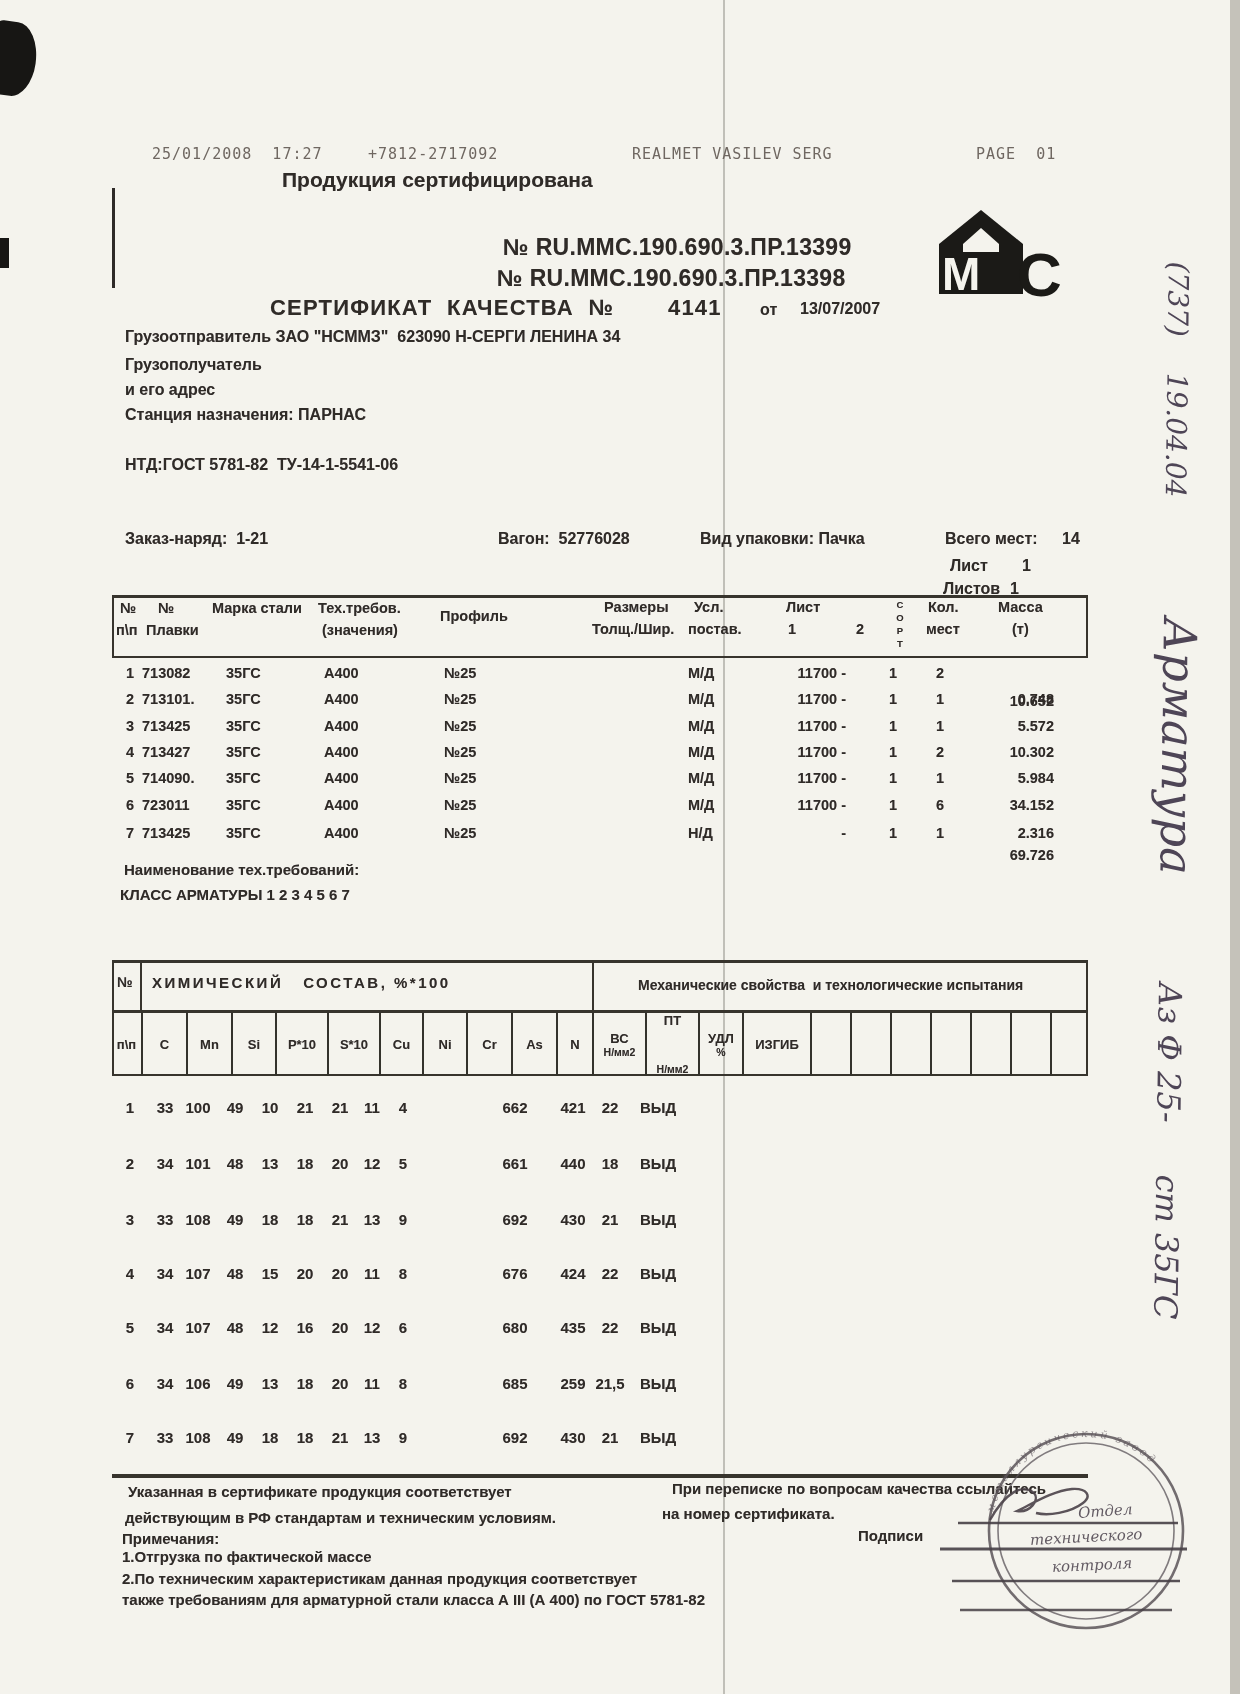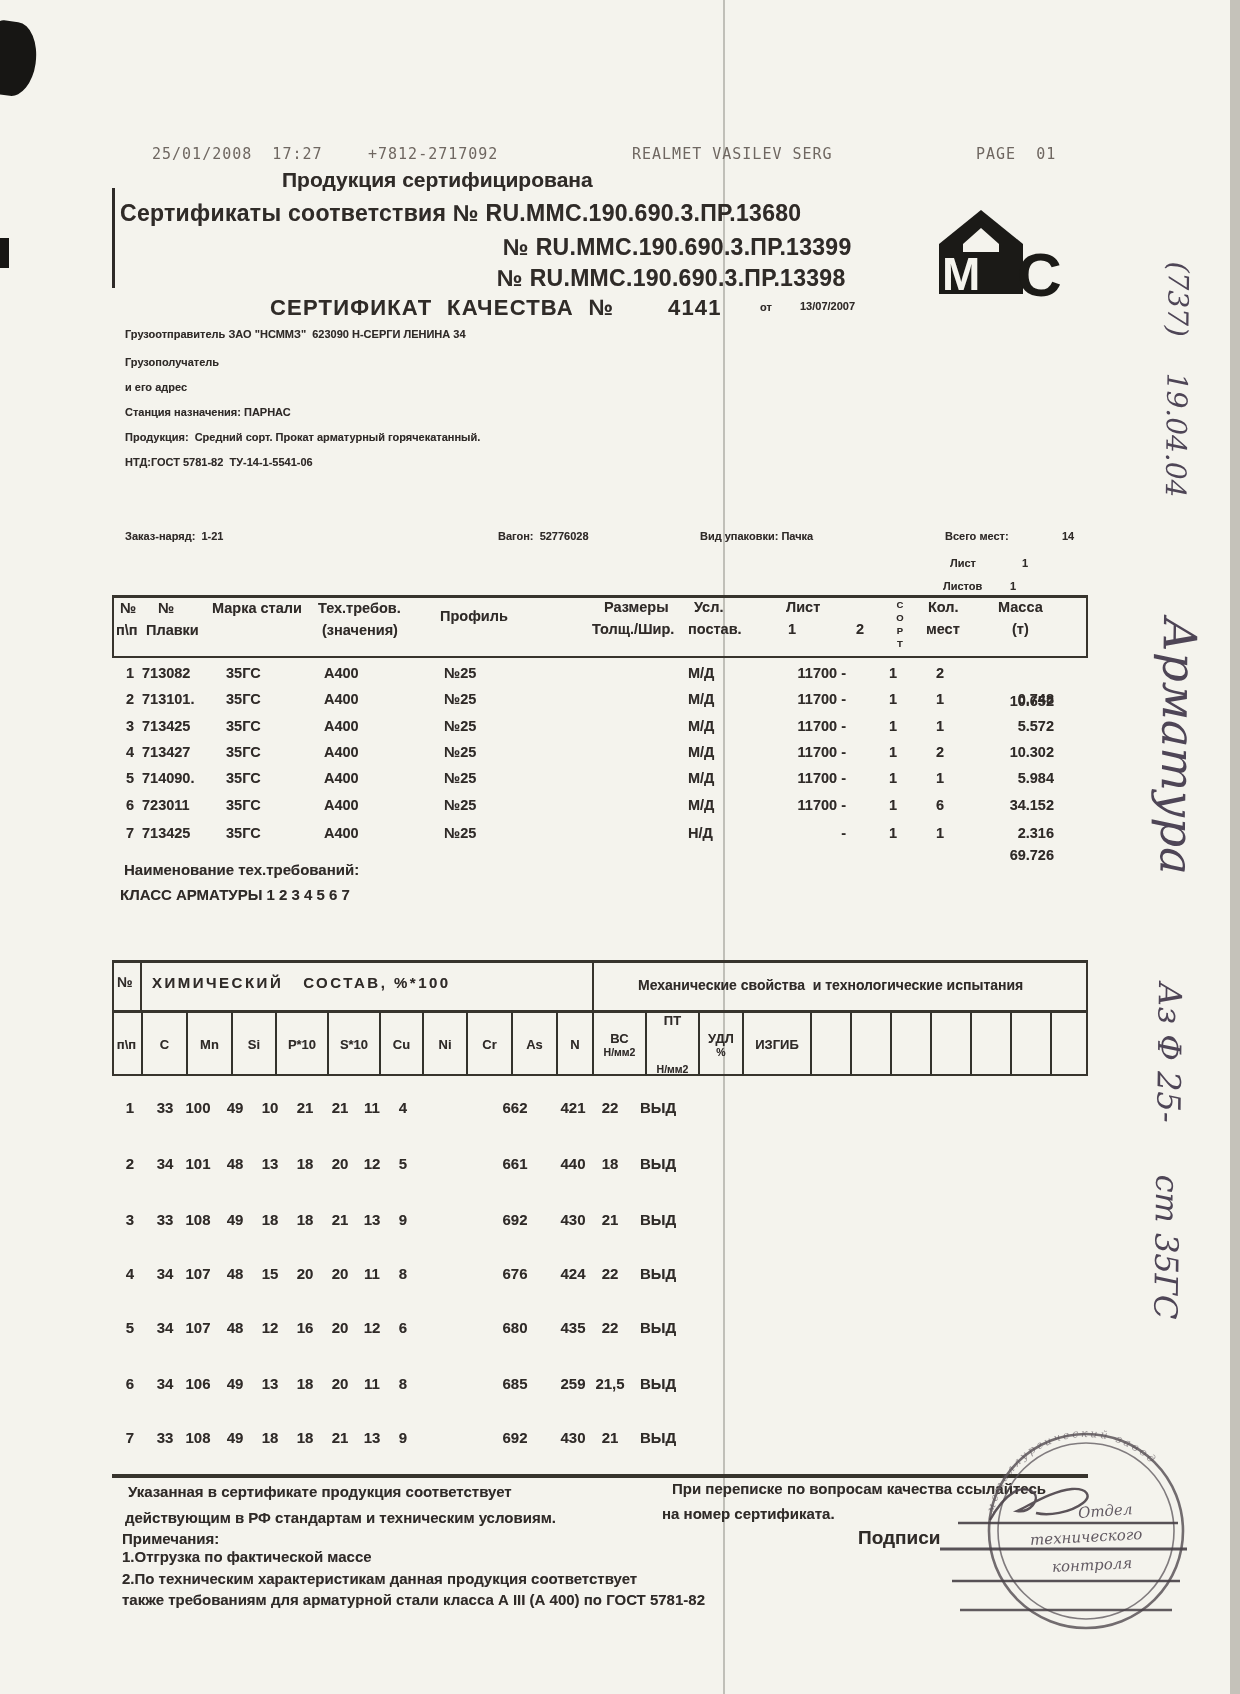--- a/index.html
+++ b/index.html
@@ -5,21 +5,21 @@
   html,body{margin:0;padding:0;background:#e8e7e1;}
   .page{position:relative;width:1240px;height:1694px;background:#f4f3ed;overflow:hidden;
         font-family:"Liberation Sans",sans-serif;}
   .t{position:absolute;white-space:pre;color:#2f2b27;line-height:1.1;
      text-shadow:0 0 .5px rgba(70,50,80,.35);}.w6{font-weight:600}
   .fax{font-family:"DejaVu Sans Mono",monospace;color:#6f6761;font-size:15px;
        letter-spacing:1px;text-shadow:none;}
   .big{font-size:23px;font-weight:700;letter-spacing:.3px}
   .t1{font-size:21px;font-weight:700}
   .ct{font-size:22px;font-weight:700;letter-spacing:1.2px}
-  .d{font-size:11px;font-weight:700}
+  .d{font-size:16px;font-weight:700}
   .h{font-size:14.5px;font-weight:700}
   .cell{font-size:14.5px;font-weight:600}
   .chcell{font-size:15px;font-weight:600}
   .box{position:absolute;border:2.5px solid #37342d;border-top-width:3.5px;box-sizing:border-box;}
   .hline{position:absolute;background:#37342d;}
   .vline{position:absolute;background:#37342d;}
   .sort{writing-mode:vertical-rl;text-orientation:upright;font-size:9.5px;font-weight:700;
         letter-spacing:2px;line-height:1;}
   .ct-hcell{position:absolute;box-sizing:border-box;display:flex;flex-direction:column;
             align-items:center;justify-content:center;font-size:13px;font-weight:700;
@@ -42,41 +42,39 @@
   <div class="artifact" style="left:112px;top:188px;width:3px;height:100px;background:#2e2a28;"></div>
   <div style="position:absolute;left:723px;top:0;width:2px;height:1694px;background:rgba(150,148,140,.55);"></div>
   <div style="position:absolute;right:0;top:0;width:10px;height:1694px;background:rgba(140,135,125,.45);"></div>
 
   <span class="t fax" style="left:152px;top:146px;">25/01/2008  17:27</span>
   <span class="t fax" style="left:368px;top:146px;">+7812-2717092</span>
   <span class="t fax" style="left:632px;top:146px;">REALMET VASILEV SERG</span>
   <span class="t fax" style="left:976px;top:146px;">PAGE  01</span>
 
   <span class="t t1" style="left:282px;top:168px;">Продукция сертифицирована</span>
-  <span class="t big" style="left:120px;top:201px;">Сертификаты соответствия № RU.ММС.190.690.3.ПР.13680</span>
   <span class="t big" style="left:503px;top:235px;">№ RU.ММС.190.690.3.ПР.13399</span>
   <span class="t big" style="left:497px;top:266px;">№ RU.ММС.190.690.3.ПР.13398</span>
 
   <svg width="132" height="98" viewBox="0 0 132 98" style="position:absolute;left:933px;top:202px;">
     <polygon points="6,42 48,8 90,42 90,92 6,92" fill="#1b1a17"></polygon>
     <polygon points="30,42 48,26 66,42 66,50 30,50" fill="#f4f3ed"></polygon>
     <text x="9" y="88" font-size="46" font-weight="bold" fill="#f4f3ed" font-family="Liberation Sans,sans-serif">М</text>
     <text x="84" y="94" font-size="62" font-weight="bold" fill="#1b1a17" font-family="Liberation Sans,sans-serif">С</text>
   </svg>
 
   <span class="t ct" style="left:270px;top:296px;">СЕРТИФИКАТ  КАЧЕСТВА  №</span>
   <span class="t ct" style="left:668px;top:296px;">4141</span>
   <span class="t d" style="left:760px;top:301px;">от</span>
   <span class="t d" style="left:800px;top:300px;">13/07/2007</span>
 
   <span class="t d" style="left:125px;top:328px;">Грузоотправитель ЗАО "НСММЗ"  623090 Н-СЕРГИ ЛЕНИНА 34</span>
   <span class="t d" style="left:125px;top:356px;">Грузополучатель</span>
   <span class="t d" style="left:125px;top:381px;">и его адрес</span>
   <span class="t d" style="left:125px;top:406px;">Станция назначения: ПАРНАС</span>
-  <span class="t d" style="left:125px;top:431px;">Продукция:  Средний сорт. Прокат арматурный горячекатанный.</span>
   <span class="t d" style="left:125px;top:456px;">НТД:ГОСТ 5781-82  ТУ-14-1-5541-06</span>
 
   <span class="t d" style="left:125px;top:530px;">Заказ-наряд:  1-21</span>
   <span class="t d" style="left:498px;top:530px;">Вагон:  52776028</span>
   <span class="t d" style="left:700px;top:530px;">Вид упаковки: Пачка</span>
   <span class="t d" style="left:945px;top:530px;">Всего мест:</span>
   <span class="t d" style="left:1062px;top:530px;">14</span>
 
   <span class="t d" style="left:950px;top:557px;">Лист</span>
   <span class="t d" style="left:1022px;top:557px;">1</span>
@@ -347,21 +345,21 @@
       <span class="t w6" style="left: 125px; top: 1510px; font-size: 15px;">действующим в РФ стандартам и техническим условиям.</span>
       <span class="t w6" style="left: 122px; top: 1531px; font-size: 15px;">Примечания:</span>
       <span class="t w6" style="left: 122px; top: 1549px; font-size: 15px;">1.Отгрузка по фактической массе</span>
       <span class="t w6" style="left: 122px; top: 1571px; font-size: 15px;">2.По техническим характеристикам данная продукция соответствует</span>
       <span class="t w6" style="left: 122px; top: 1592px; font-size: 15px;">также требованиям для арматурной стали класса А III (А 400) по ГОСТ 5781-82</span>
     </div>
   <div id="footer-right">
       <span class="t w6" style="left: 672px; top: 1481px; font-size: 15px;">При переписке по вопросам качества ссылайтесь</span>
       <span class="t w6" style="left: 662px; top: 1506px; font-size: 15px;">на номер сертификата.</span>
     </div>
-  <span class="t d" style="left:858px;top:1528px;font-size:19px;">Подписи</span>
+  <span class="t d" style="left:858px;top:1528px;font-size:15px;">Подписи</span>
 
   <svg width="280" height="220" viewBox="0 0 280 220" style="position:absolute;left:920px;top:1425px;">
     <defs>
         <path id="ringpath" d="M 72,106 A 94,94 0 0 1 260,106"></path>
       </defs>
     <circle cx="166" cy="106" r="97" fill="none" stroke="#5a5358" stroke-width="2.6" opacity=".85"></circle>
     <circle cx="166" cy="106" r="88" fill="none" stroke="#5a5358" stroke-width="1.6" opacity=".75"></circle>
     <text font-size="11" letter-spacing="2.5" fill="#5a5158" opacity=".6" font-family="DejaVu Serif,serif" font-style="italic">
       <textPath href="#ringpath" startOffset="6%">металлургический  завод</textPath>
     </text>

